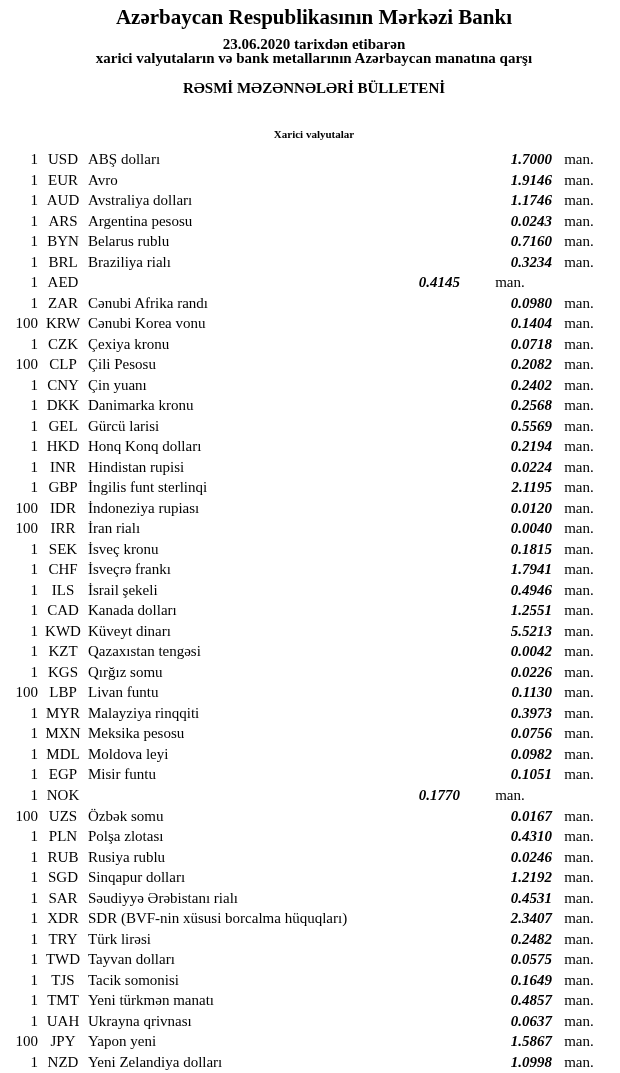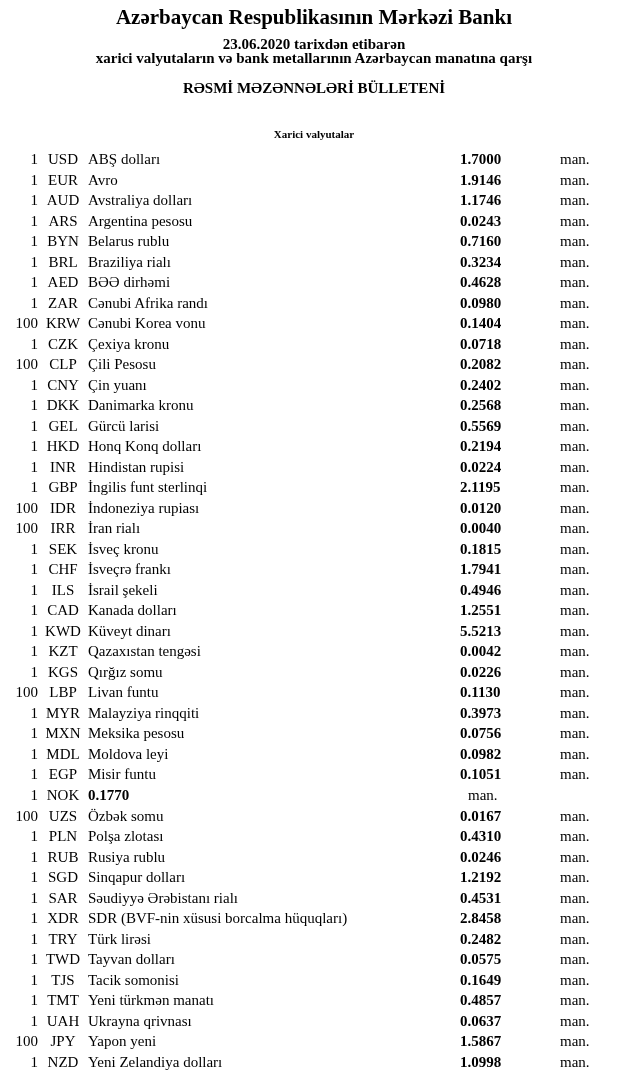--- a/index.html
+++ b/index.html
@@ -39,22 +39,22 @@
   .row {
     display: grid;
     grid-template-columns: 38px 50px 1fr 92px 46px;
     height: 20.52px;
     line-height: 20.52px;
     font-size: 15px;
   }
   .cell-qty  { text-align: right; }
   .cell-code { text-align: center; }
   .cell-name { text-align: left; }
-  .cell-rate { font-weight: bold; }
-  .cell-unit { text-align: left; padding-left: 8px; }
+  .cell-rate { text-align: right; font-weight: bold; font-style: italic; }
+  .cell-unit { text-align: center; padding-left: 8px; }
 </style>
 </head>
 <body>
 
 <div class="page">
   <div class="hdr title">Azərbaycan Respublikasının Mərkəzi Bankı</div>
   <div class="hdr dateline">23.06.2020 tarixdən etibarən</div>
   <div class="hdr subtitle">xarici valyutaların və bank metallarının Azərbaycan manatına qarşı</div>
   <div class="hdr bulletin">RƏSMİ MƏZƏNNƏLƏRİ BÜLLETENİ</div>
   <div class="hdr section">Xarici valyutalar</div>
@@ -103,22 +103,21 @@
     <span class="cell-qty">1</span>
     <span class="cell-code">BRL</span>
     <span class="cell-name">Braziliya rialı</span>
     <span class="cell-rate">0.3234</span>
     <span class="cell-unit">man.</span>
   </div>
 
   <div class="row">
     <span class="cell-qty">1</span>
     <span class="cell-code">AED</span>
-    <span class="cell-name">BƏƏ dirhəmi</span>
-    <span class="cell-rate">0.4628</span>
+    <span class="cell-rate">0.4145</span>
     <span class="cell-unit">man.</span>
   </div>
 
   <div class="row">
     <span class="cell-qty">1</span>
     <span class="cell-code">ZAR</span>
     <span class="cell-name">Cənubi Afrika randı</span>
     <span class="cell-rate">0.0980</span>
     <span class="cell-unit">man.</span>
   </div>
@@ -351,21 +350,21 @@
     <span class="cell-code">SAR</span>
     <span class="cell-name">Səudiyyə Ərəbistanı rialı</span>
     <span class="cell-rate">0.4531</span>
     <span class="cell-unit">man.</span>
   </div>
 
   <div class="row">
     <span class="cell-qty">1</span>
     <span class="cell-code">XDR</span>
     <span class="cell-name">SDR (BVF-nin xüsusi borcalma hüquqları)</span>
-    <span class="cell-rate">2.8458</span>
+    <span class="cell-rate">2.3407</span>
     <span class="cell-unit">man.</span>
   </div>
 
   <div class="row">
     <span class="cell-qty">1</span>
     <span class="cell-code">TRY</span>
     <span class="cell-name">Türk lirəsi</span>
     <span class="cell-rate">0.2482</span>
     <span class="cell-unit">man.</span>
   </div>

